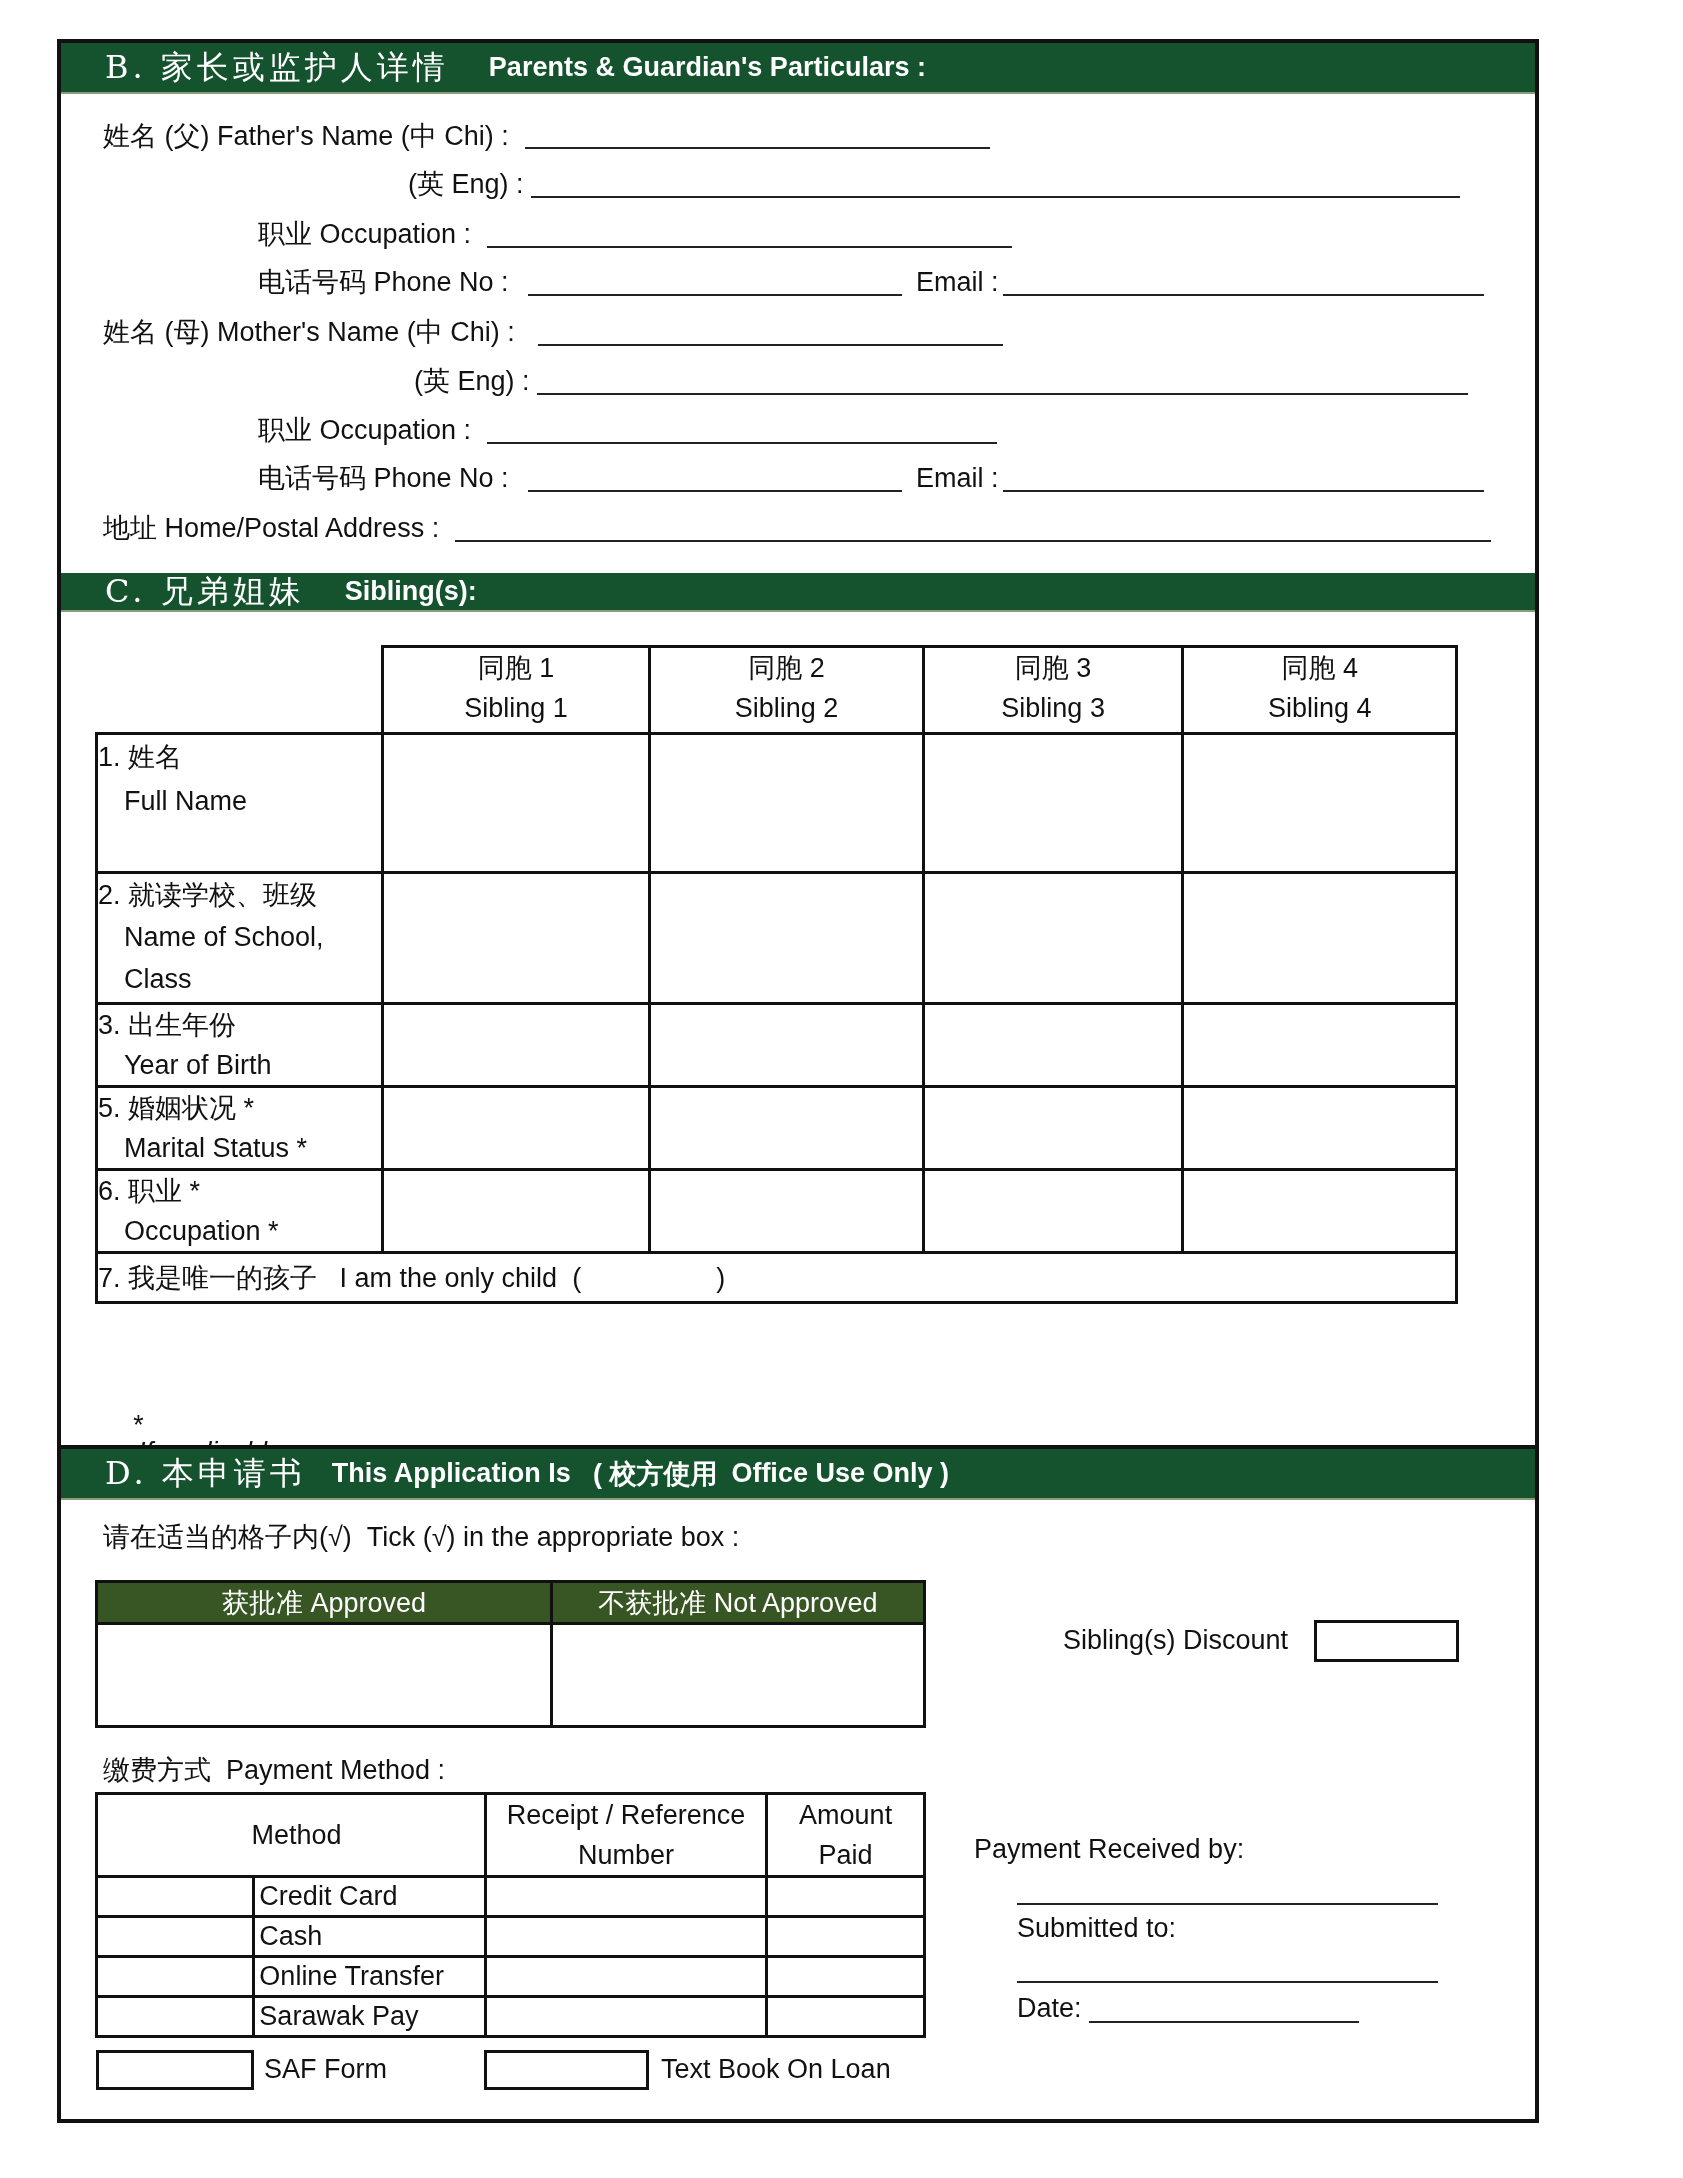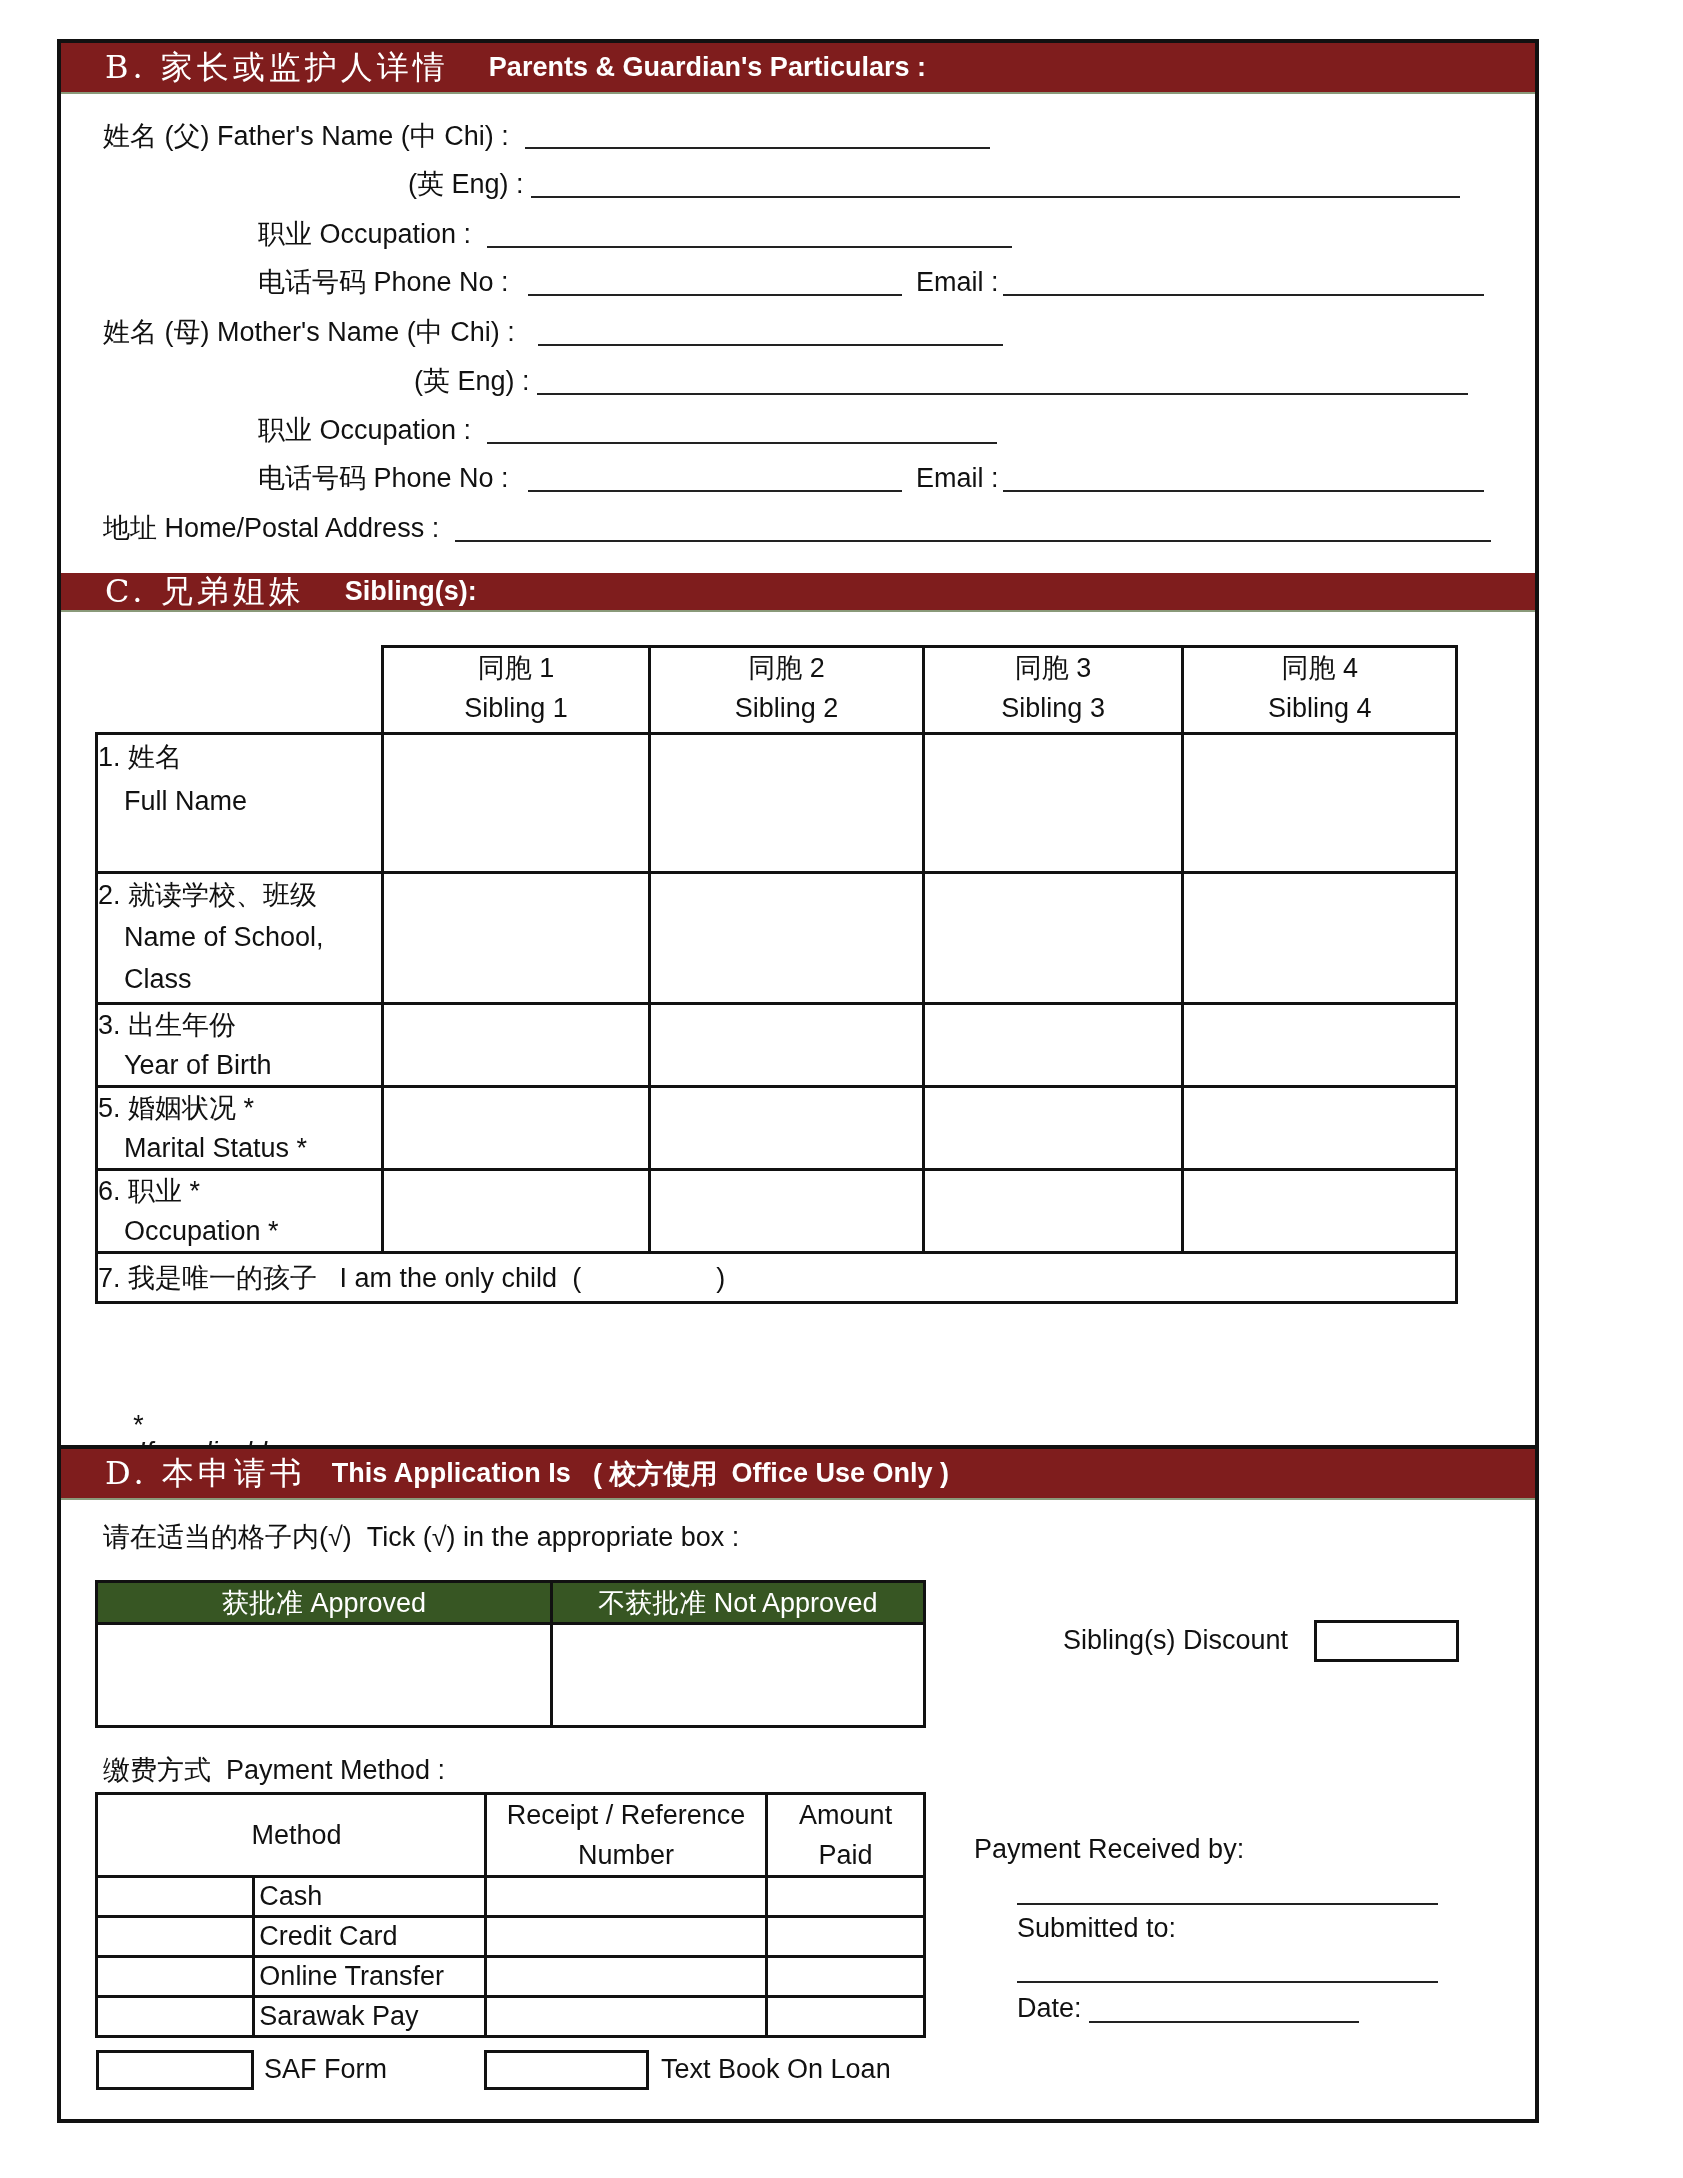--- a/index.html
+++ b/index.html
@@ -1,20 +1,20 @@
 <!DOCTYPE html>
 <html><head>
 <meta charset="utf-8">
 <style>
   html, body { margin:0; padding:0; background:#ffffff; }
   body { width:1683px; height:2178px; position:relative; overflow:hidden;
          font-family:"Liberation Sans","DejaVu Sans",sans-serif; color:#111; }
   .frame { position:absolute; left:57px; top:39px; width:1482px; height:2084px;
            border:4px solid #111; box-sizing:border-box; }
-  .hdr { position:absolute; left:61px; width:1474px; background:#7f1d1d; color:#fff;
+  .hdr { position:absolute; left:61px; width:1474px; background:#14532d; color:#fff;
          font-weight:bold; font-size:29px; display:flex; align-items:center; box-sizing:border-box;
          padding-left:44px; white-space:pre; border-bottom:2px solid #8a9a7a; }
   .hdr .zh { font-family:"DejaVu Serif",serif; font-weight:normal; font-size:32px; letter-spacing:4px; }
   .hdr .en { margin-left:40px; font-size:27px; }
   .line-text { position:absolute; font-size:27px; white-space:pre; line-height:1; }
   .uline { position:absolute; height:0; border-bottom:2px solid #222; }
   .sep { position:absolute; left:57px; width:1482px; height:0; border-top:4px solid #111; }
   table.grid { position:absolute; border-collapse:collapse; }
   table.grid td { border:3px solid #111; padding:0; box-sizing:border-box; vertical-align:top; }
   .cellhead { text-align:center; font-size:27px; line-height:40px; padding-top:6px; }
@@ -205,27 +205,27 @@
       <div>Receipt / Reference</div>
       <div>Number</div>
     </td>
     <td style="text-align:center;vertical-align:middle;font-size:27px;line-height:40px;">
       <div>Amount</div>
       <div>Paid</div>
     </td>
   </tr>
   <tr style="height:40px;">
     <td></td>
+    <td style="font-size:27px;padding-left:4px;vertical-align:middle;">Credit Card</td>
+    <td></td>
+    <td></td>
+  </tr>
+  <tr style="height:40px;">
+    <td></td>
     <td style="font-size:27px;padding-left:4px;vertical-align:middle;">Cash</td>
-    <td></td>
-    <td></td>
-  </tr>
-  <tr style="height:40px;">
-    <td></td>
-    <td style="font-size:27px;padding-left:4px;vertical-align:middle;">Credit Card</td>
     <td></td>
     <td></td>
   </tr>
   <tr style="height:40px;">
     <td></td>
     <td style="font-size:27px;padding-left:4px;vertical-align:middle;">Online Transfer</td>
     <td></td>
     <td></td>
   </tr>
   <tr style="height:40px;">

